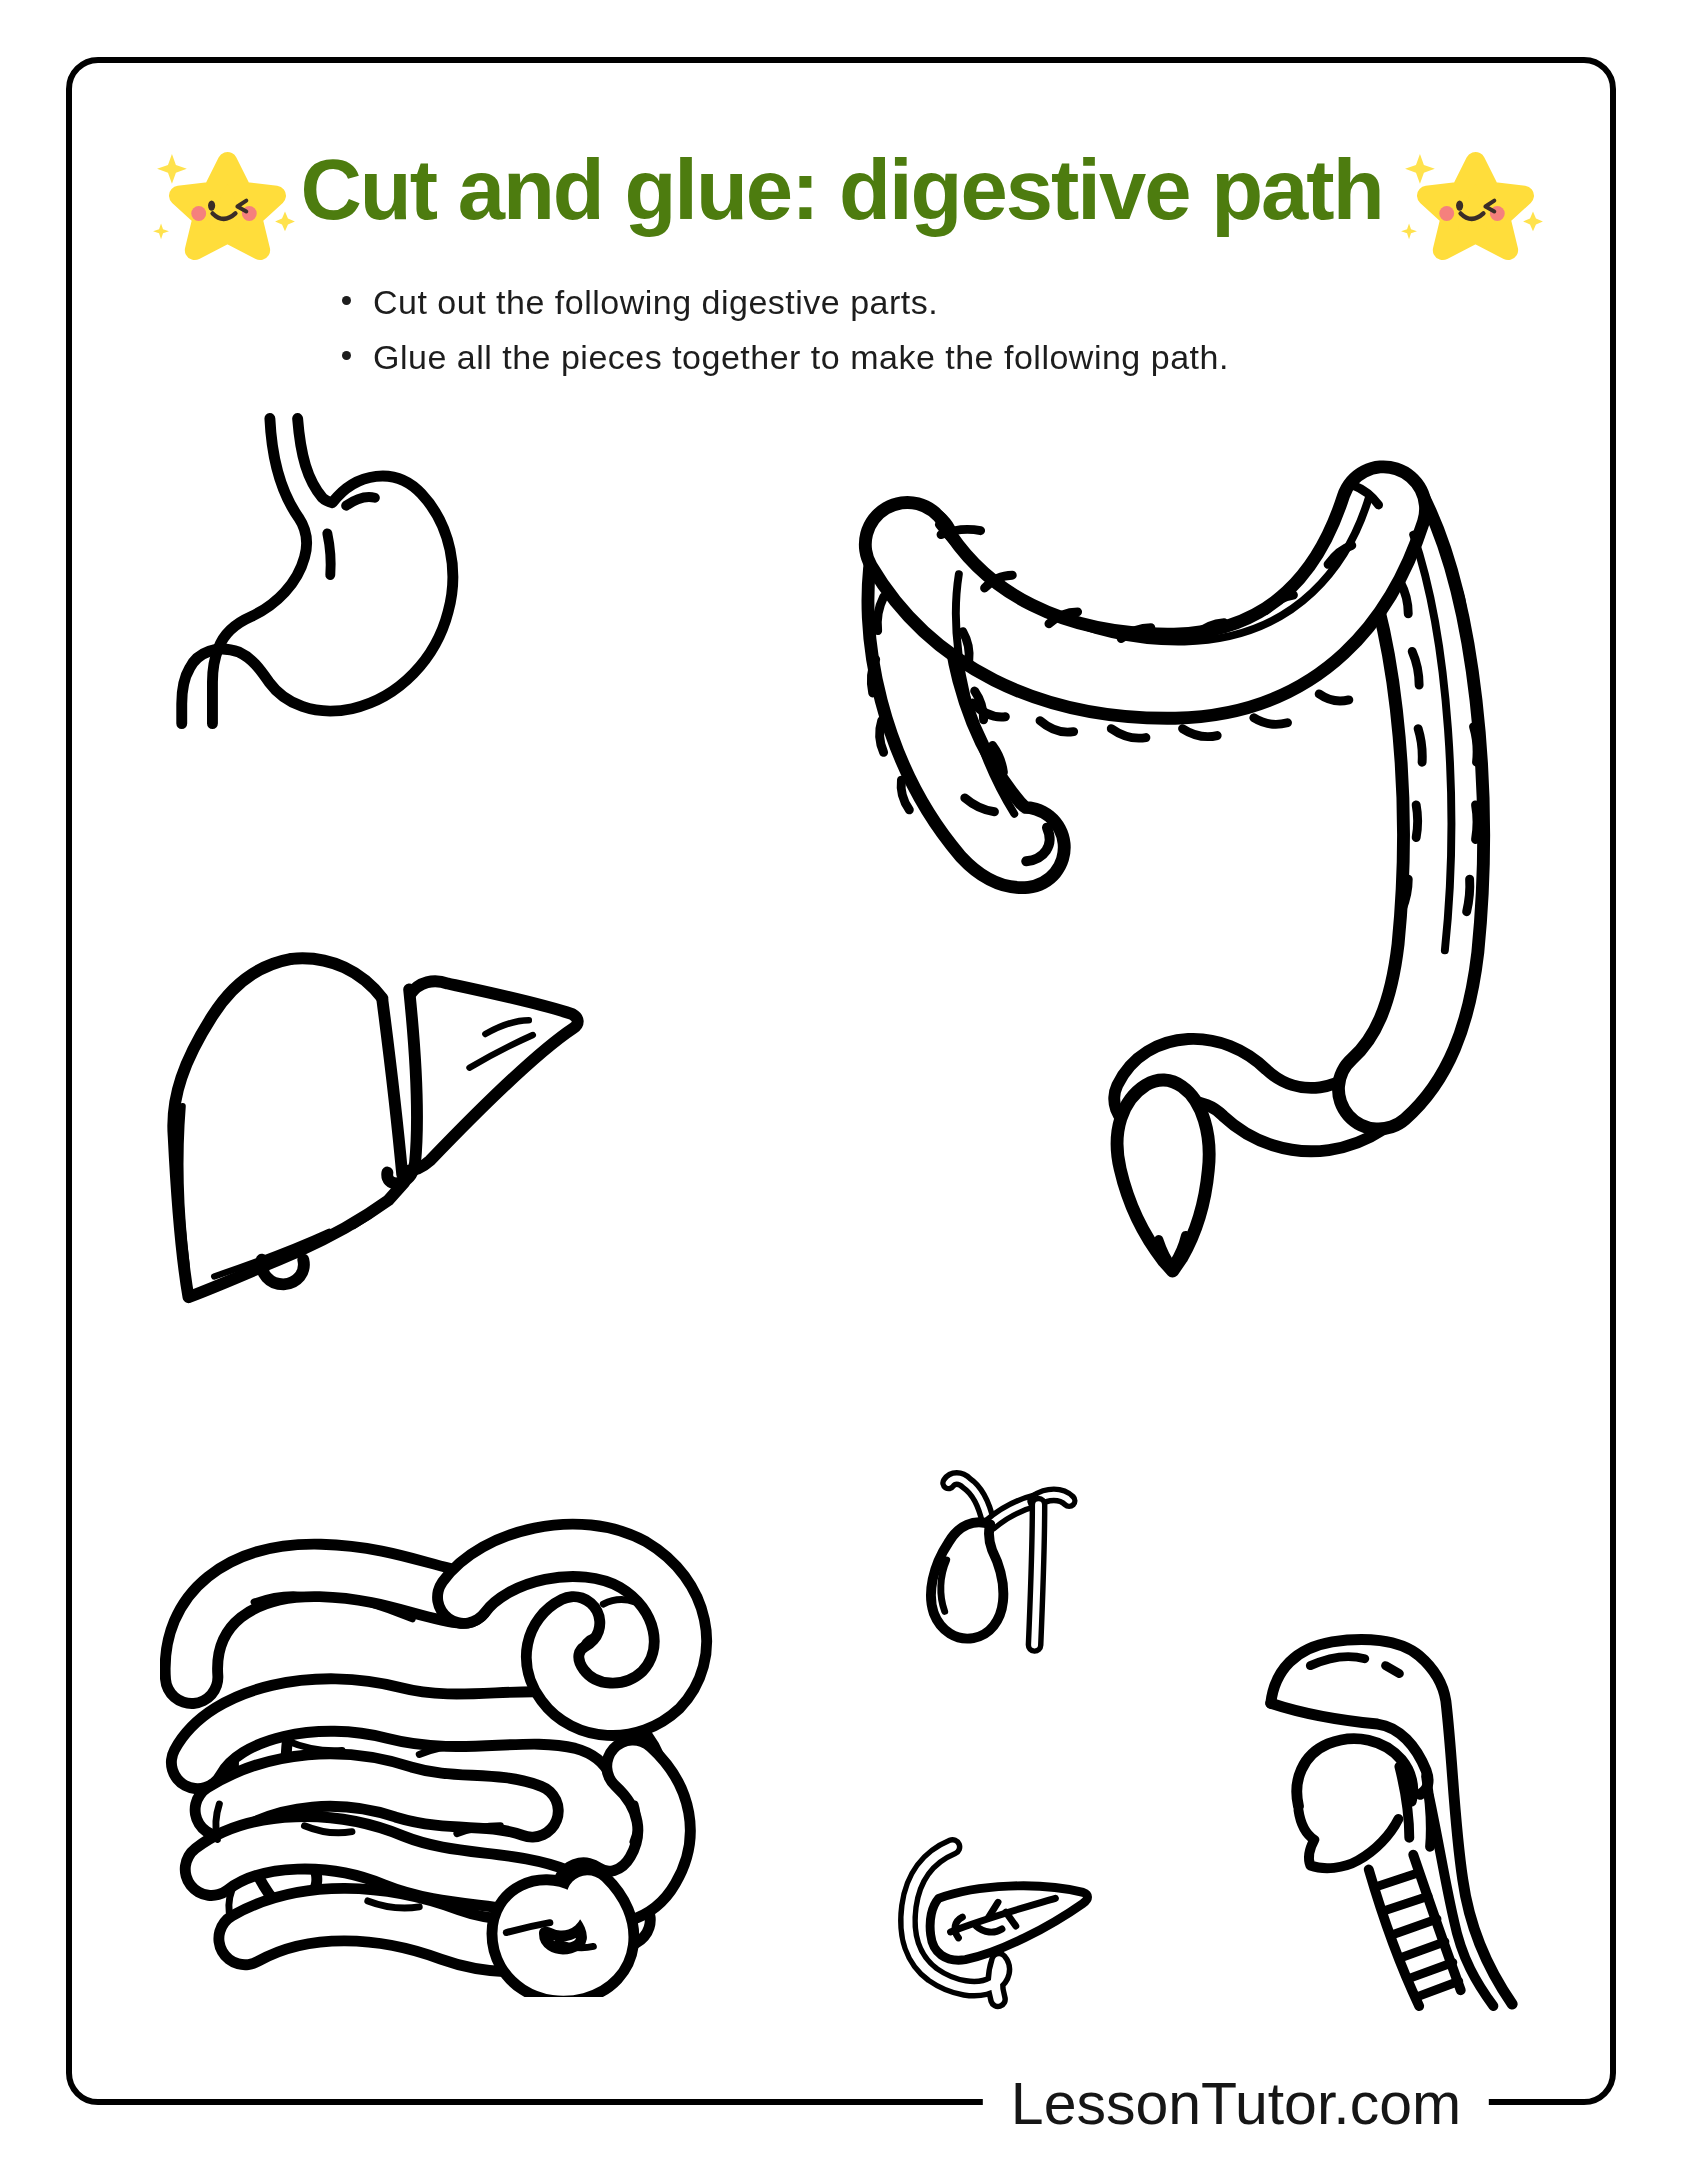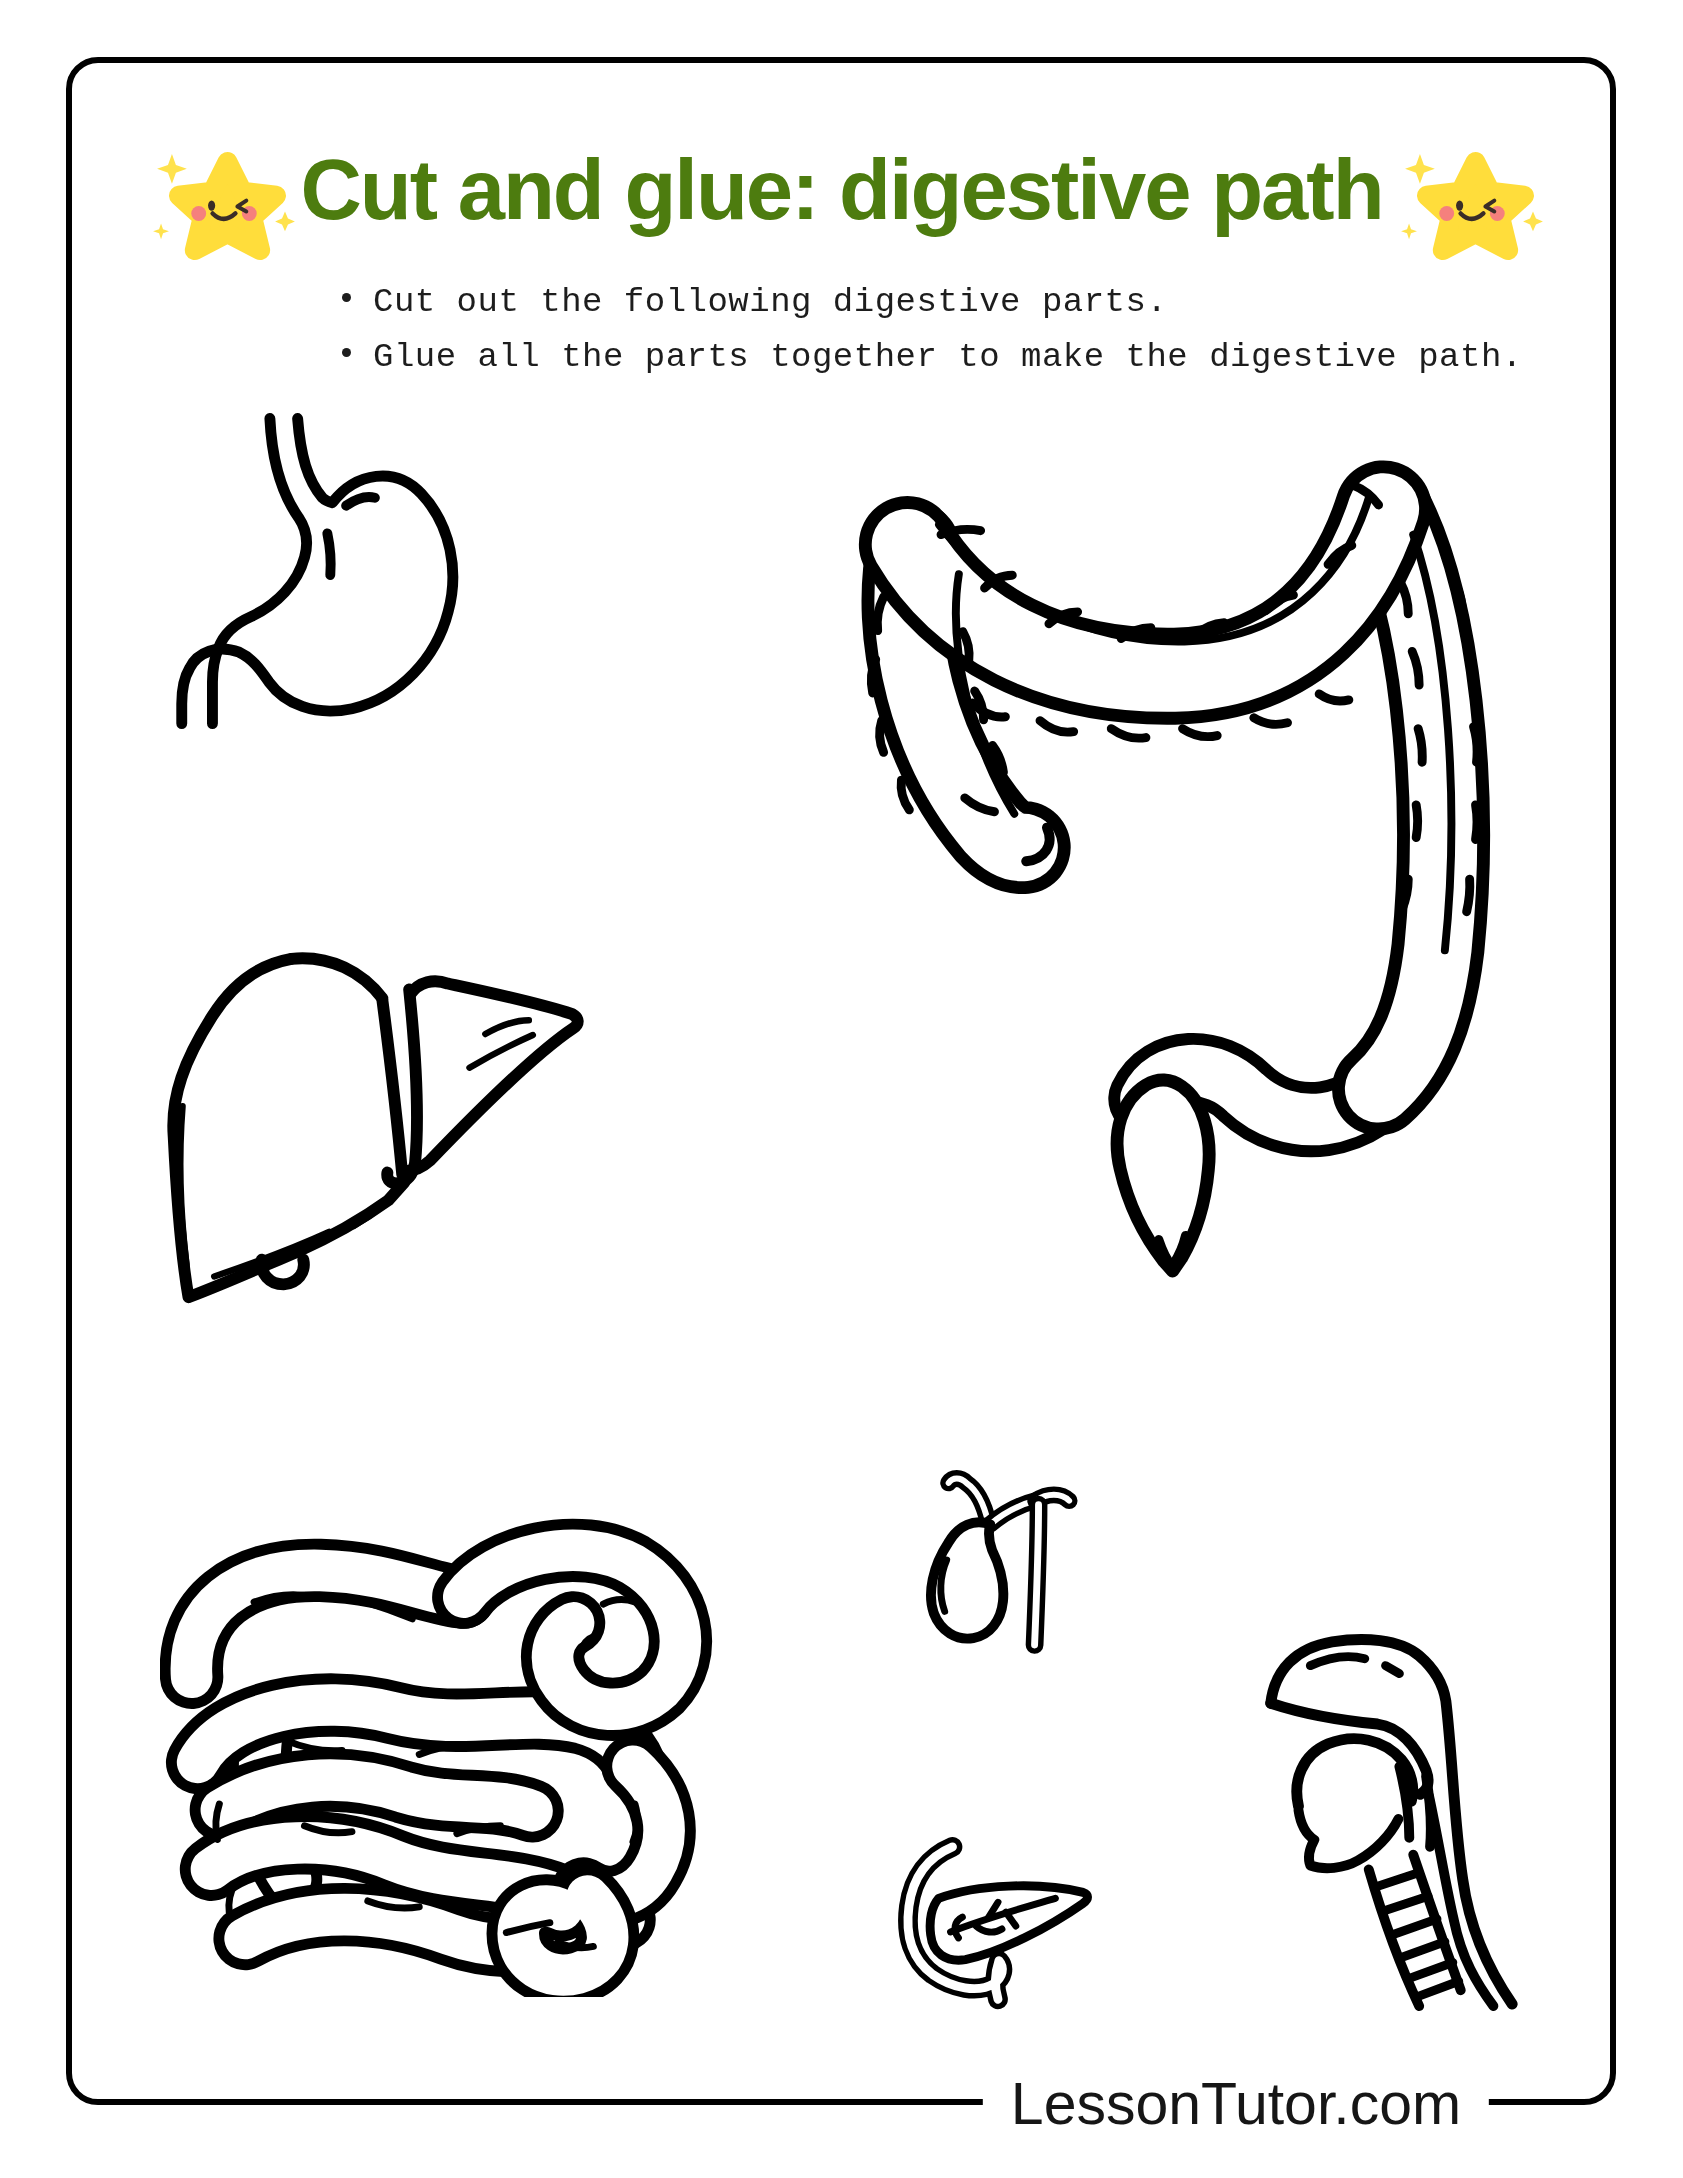--- a/index.html
+++ b/index.html
@@ -11,21 +11,21 @@
     position:absolute;left:66px;top:57px;width:1538px;height:2036px;
     border:6px solid #000;border-radius:32px;
   }
   .title{
     position:absolute;left:0;top:141px;width:100%;text-align:center;
     font-size:85px;font-weight:bold;letter-spacing:-2px;color:#4d7c0f;white-space:nowrap;
   }
   .star{position:absolute;width:149px;height:119px;}
   .star.left{left:150px;top:150px;}
   .star.right{left:1398px;top:150px;}
-  .instructions{position:absolute;left:342px;top:275px;margin:0;padding:0;list-style:none;font-family:Liberation Mono, monospace;}
+  .instructions{position:absolute;left:342px;top:275px;margin:0;padding:0;list-style:none;}
   .instructions li{
     display:flex;align-items:baseline;font-size:34px;color:#1d1d1d;line-height:55px;letter-spacing:0.5px;
   }
   .instructions .dot{
     width:9px;height:9px;border-radius:50%;background:#1d1d1d;margin-right:22px;flex:0 0 auto;
     position:relative;top:-9px;
   }
   .organ{position:absolute;}
   .organ svg{display:block;width:100%;height:100%;}
   #stomach{left:156px;top:406px;width:307px;height:337px;}
@@ -73,21 +73,21 @@
     <path d="M136,62 L139,69 L146,72 L139,75 L136,82 L133,75 L126,72 L133,69 Z" fill="#FFE24D"></path>
   </svg>
 
   <ul class="instructions">
     <li>
       <span class="dot"></span>
       <span>Cut out the following digestive parts.</span>
     </li>
     <li>
       <span class="dot"></span>
-      <span>Glue all the parts together to make the digestive path.</span>
+      <span>Glue all the pieces together to make the following path.</span>
     </li>
   </ul>
 
   <div class="organ" id="stomach">
     <svg viewBox="0 0 310 335">
       <g fill="none" stroke="#000" stroke-width="11" stroke-linecap="round" stroke-linejoin="round">
         <path d="M115,10 C117,52 127,86 144,110 C152,122 154,136 150,150 C143,176 122,198 96,210 C80,217 68,228 63,242 C59,252 57,264 57,276 L57,318"></path>
         <path d="M143,10 C146,48 153,72 168,90 C171,93 174,94 178,95 C202,64 242,58 268,86 C298,118 306,165 295,205 C283,252 246,292 198,303 C160,311 130,298 114,276 C105,263 97,252 84,246 C62,238 42,246 34,262 C28,272 26,284 26,298 L26,318"></path>
       </g>
       <g fill="none" stroke="#000" stroke-width="10" stroke-linecap="round">

